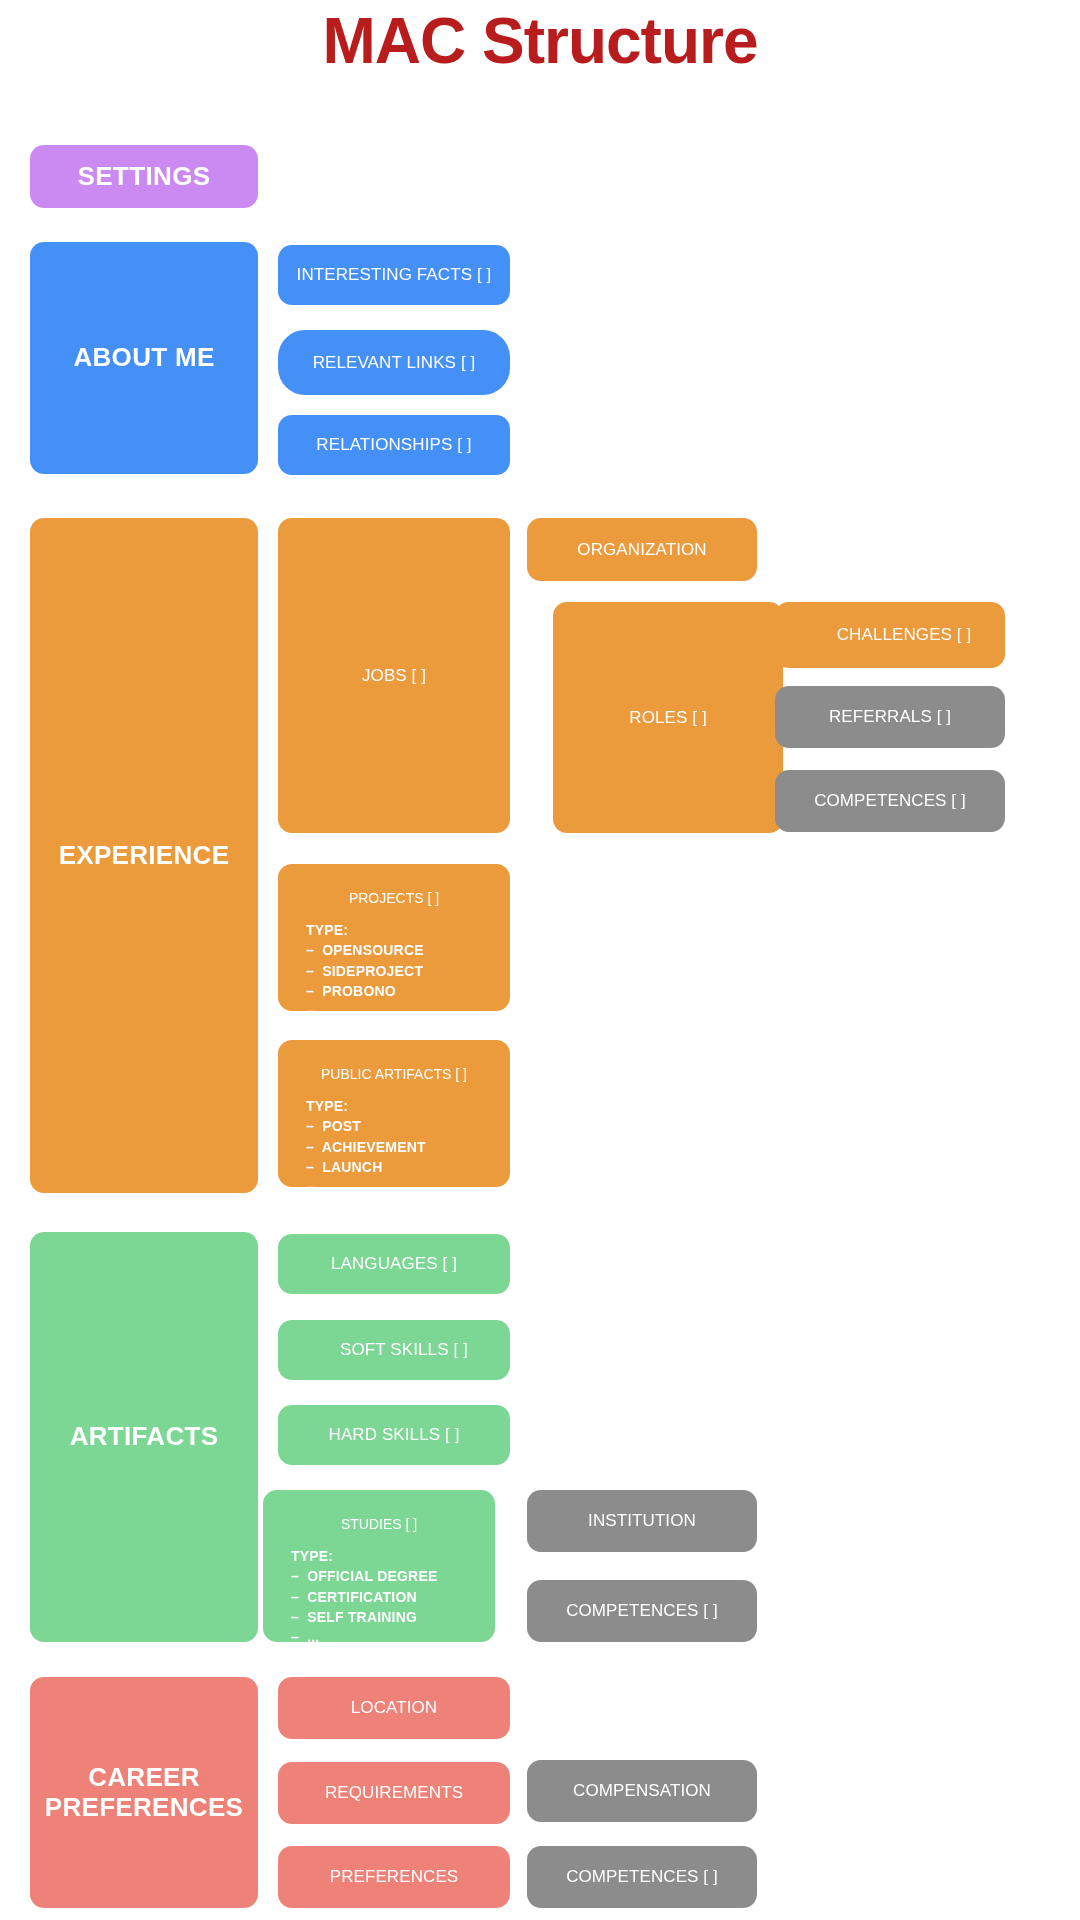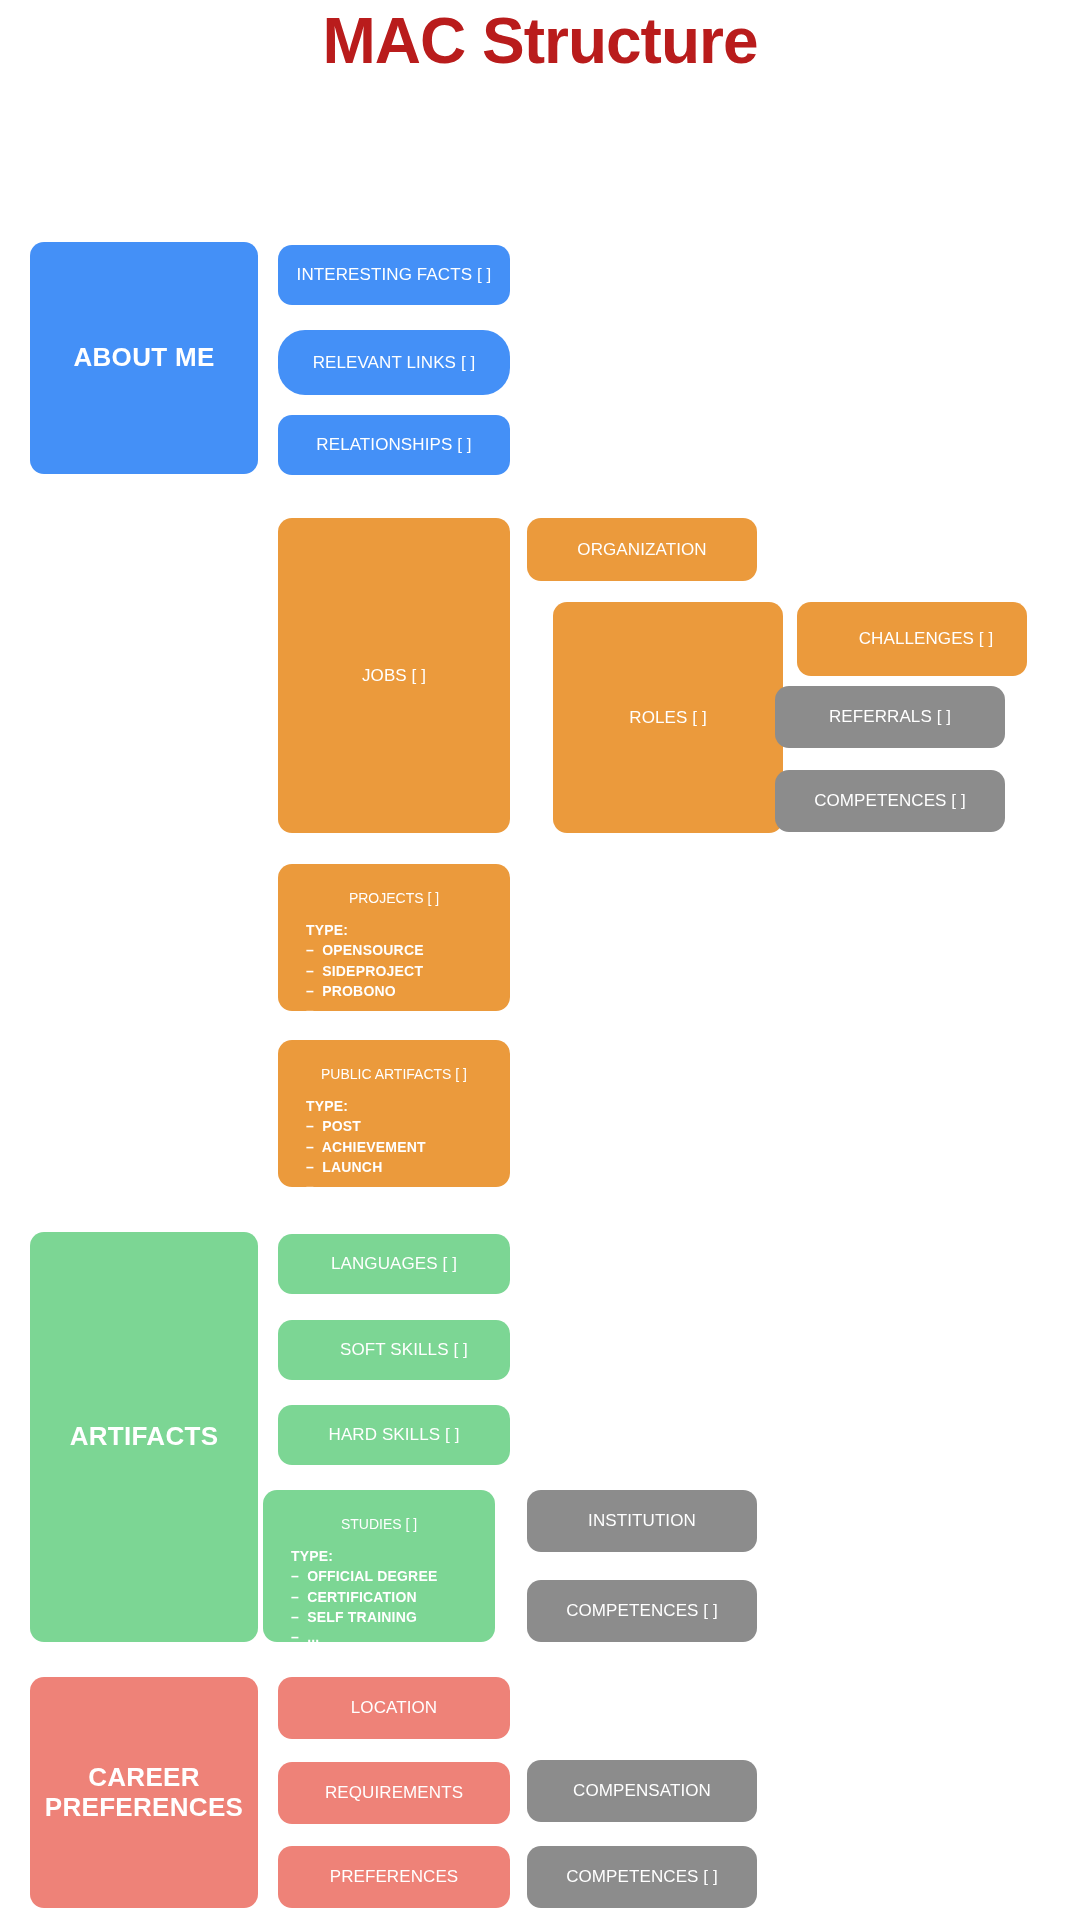--- a/index.html
+++ b/index.html
@@ -109,51 +109,57 @@
   .c-career     { background: #ee8278; }
   .c-grey       { background: #8c8c8c; }
 </style>
 </head>
 <body>
 
 <div id="canvas">
 
   <div class="page-title">MAC Structure</div>
 
+  <div class="node settings c-settings" style="left:30px; top:145px; width:228px; height:63px;">
+    <span class="label">SETTINGS</span>
+  </div>
 
   <div class="node primary c-about" style="left:30px; top:242px; width:228px; height:232px;">
     <span class="label">ABOUT ME</span>
   </div>
 
   <div class="node secondary c-about" style="left:278px; top:245px; width:232px; height:60px;">
     <span class="label">INTERESTING FACTS [ ]</span>
   </div>
 
   <div class="node secondary c-about" style="left:278px; top:330px; width:232px; height:65px;border-radius:27px;">
     <span class="label">RELEVANT LINKS [ ]</span>
   </div>
 
   <div class="node secondary c-about" style="left:278px; top:415px; width:232px; height:60px;">
     <span class="label">RELATIONSHIPS [ ]</span>
   </div>
 
+  <div class="node primary c-experience" style="left:30px; top:518px; width:228px; height:675px;">
+    <span class="label">EXPERIENCE</span>
+  </div>
 
   <div class="node secondary c-experience" style="left:278px; top:518px; width:232px; height:315px;">
     <span class="label">JOBS [ ]</span>
   </div>
 
   <div class="node secondary c-experience" style="left:527px; top:518px; width:230px; height:63px;">
     <span class="label">ORGANIZATION</span>
   </div>
 
   <div class="node secondary c-experience" style="left:553px; top:602px; width:230px; height:231px;">
     <span class="label">ROLES [ ]</span>
   </div>
 
-  <div class="node secondary c-experience" style="left:797px; top:602px; width:230px; height:74px;padding-left:36px;">
+  <div class="node secondary c-experience" style="left:775px; top:602px; width:230px; height:66px;padding-left:36px;">
     <span class="label">CHALLENGES [ ]</span>
   </div>
 
   <div class="node secondary c-grey" style="left:775px; top:686px; width:230px; height:62px;">
     <span class="label">REFERRALS [ ]</span>
   </div>
 
   <div class="node secondary c-grey" style="left:775px; top:770px; width:230px; height:62px;">
     <span class="label">COMPETENCES [ ]</span>
   </div>

